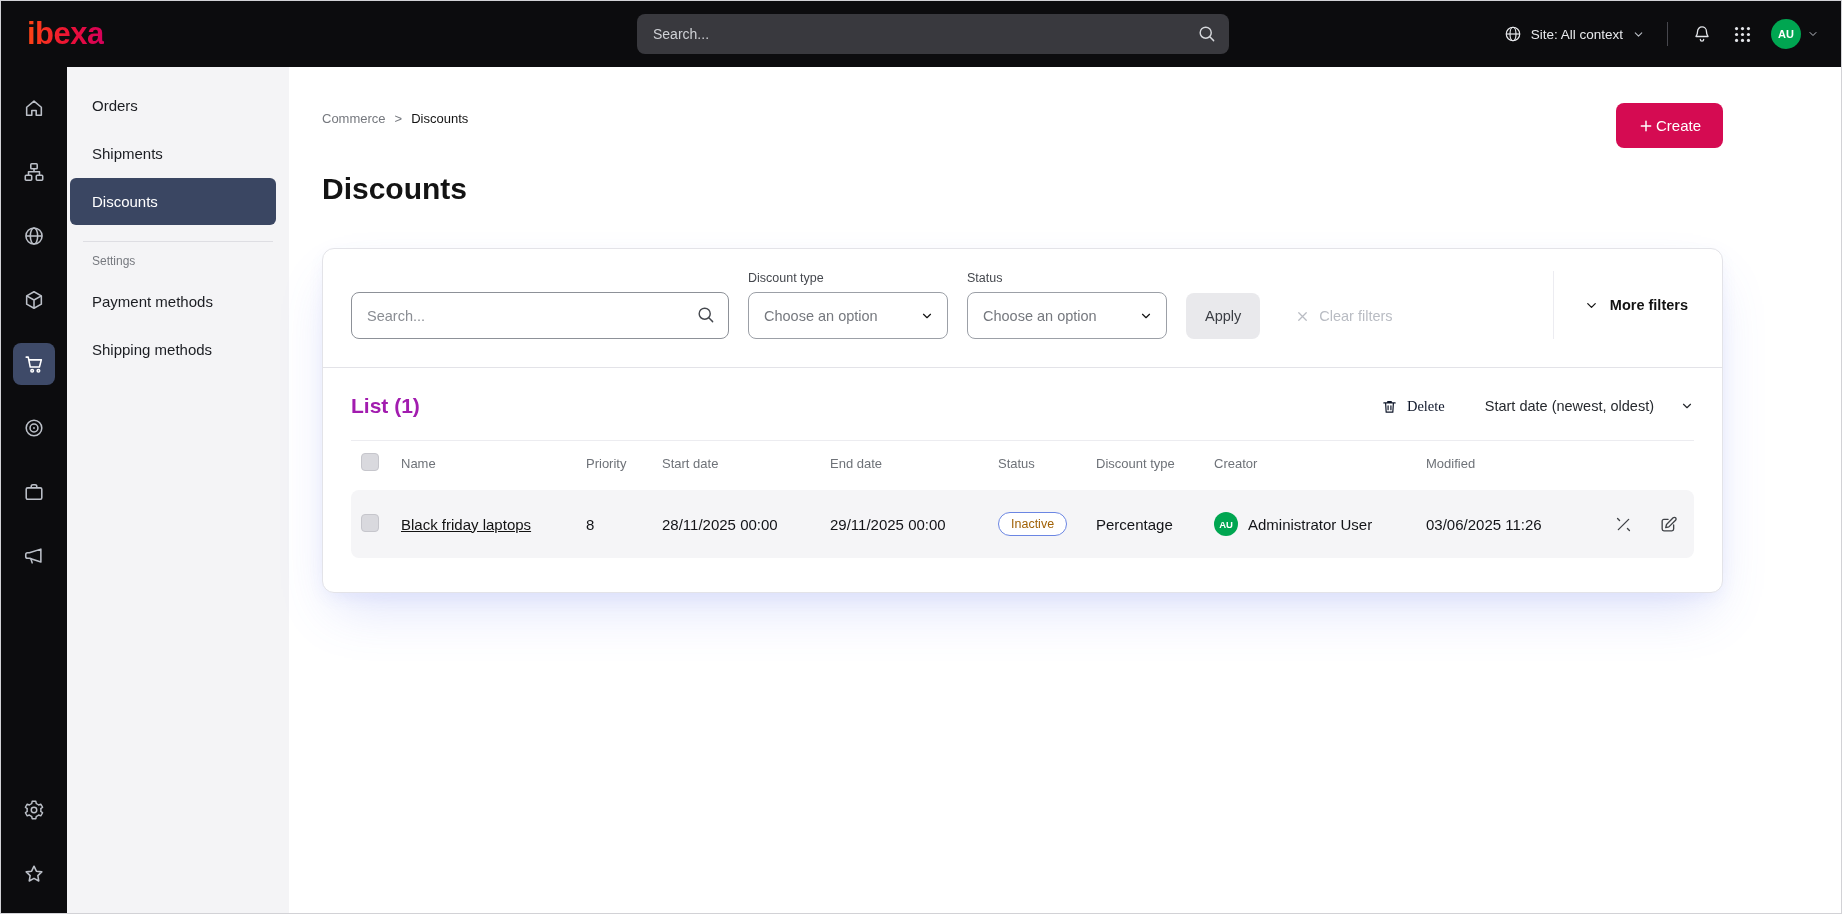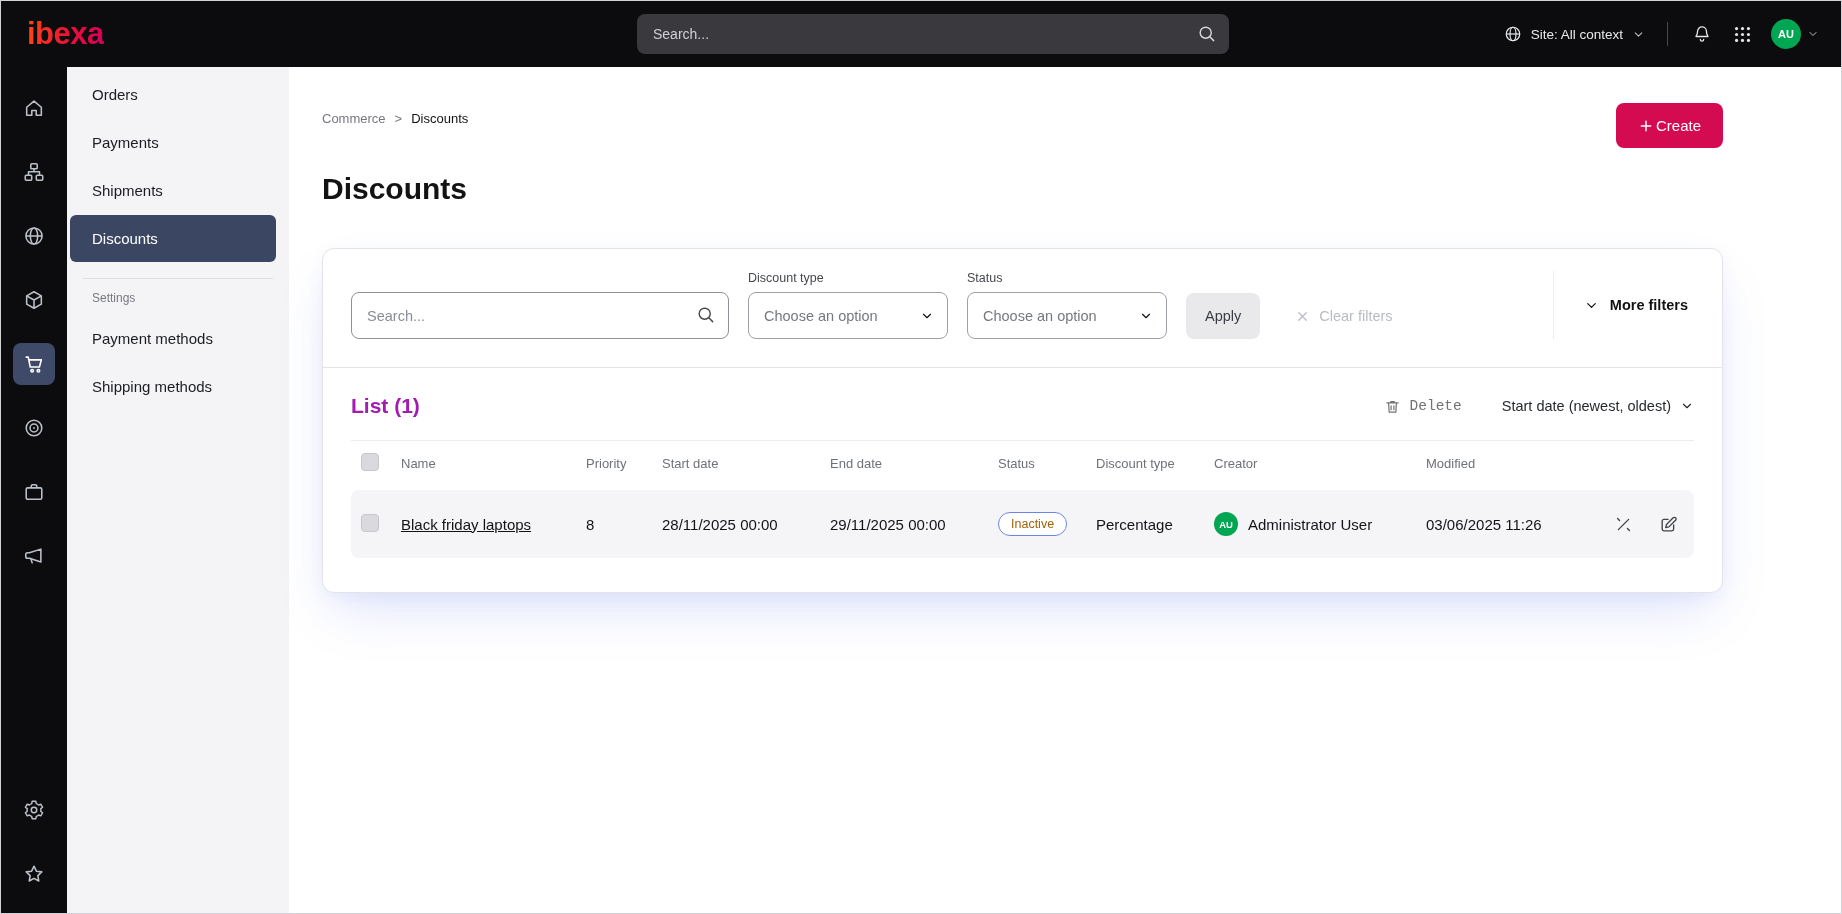--- a/index.html
+++ b/index.html
@@ -22,21 +22,21 @@
   .user-menu { display:flex; align-items:center; gap:6px; cursor:pointer; }
   .avatar { width:30px; height:30px; border-radius:50%; background:#00a651; color:#fff; font-size:11px; font-weight:700; display:grid; place-items:center; }
 
   
   .main-row { flex:1; display:flex; min-height:0; }
   .icon-rail { width:66px; flex:none; background:#0c0c0e; display:flex; flex-direction:column; align-items:center; padding:20px 0 18px; gap:22px; }
   .rail-btn { width:42px; height:42px; border-radius:8px; display:grid; place-items:center; color:#bcc0c8; cursor:pointer; flex:none; }
   .rail-btn.active { background:#3e4a68; color:#fff; }
   .rail-spacer { flex:1; }
 
-  .sidebar { width:222px; flex:none; background:#f4f4f6; padding-top:4px; }
+  .sidebar { width:222px; flex:none; background:#f4f4f6; padding-top:15px; }
   .side-item { height:47px; margin:0 13px 1px 3px; border-radius:6px; display:flex; align-items:center; padding-left:22px; font-size:15px; color:#1b1d22; cursor:pointer; }
   .side-item.active { background:#3a4662; color:#fff; }
   .side-sep { height:1px; background:#dedee3; margin:16px 16px 12px; }
   .side-label { font-size:12px; color:#76797f; padding-left:25px; margin-bottom:10px; }
 
   
   .content { flex:1; min-width:0; background:#fff; padding:36px 118px 0 33px; }
   .content-head { display:flex; align-items:flex-start; }
   .breadcrumb { display:flex; align-items:center; gap:9px; font-size:13px; color:#75787e; padding-top:8px; }
   .breadcrumb .crumb { cursor:pointer; }
@@ -59,22 +59,22 @@
   .dropdown .chev { margin-left:auto; color:#131313; }
   .apply-btn { height:46px; border:none; border-radius:8px; background:#e9e9ec; color:#3a3d43; font-size:14.5px; padding:0 19px; font-family:inherit; cursor:pointer; }
   .clear-btn { height:46px; display:flex; align-items:center; gap:9px; color:#b9bcc3; font-size:14.5px; margin-left:10px; background:none; border:none; font-family:inherit; cursor:default; }
   .more-filters { margin-left:auto; align-self:stretch; border-left:1px solid #ececf1; display:flex; align-items:center; gap:11px; padding:0 34px 0 30px; font-size:14.5px; font-weight:700; color:#131313; cursor:pointer; }
 
   
   .list-section { border-top:1px solid #e3e3e8; padding:26px 28px 34px; }
   .list-head { display:flex; align-items:center; margin-bottom:22px; }
   .list-title { font-size:21px; font-weight:700; color:#a21caf; }
   .list-actions { margin-left:auto; display:flex; align-items:center; gap:34px; }
-  .delete-btn { display:flex; align-items:center; gap:9px; color:#737373; font-size:14.5px; background:none; border:none; font-family:Liberation Mono, monospace; }
-  .sort-btn { display:flex; align-items:center; gap:9px; color:#26292e; font-size:14.5px; cursor:pointer; }
+  .delete-btn { display:flex; align-items:center; gap:9px; color:#0f172a; font-size:14.5px; background:none; border:none; font-family:Liberation Serif, serif; }
+  .sort-btn { display:flex; align-items:center; gap:26px; color:#26292e; font-size:14.5px; cursor:pointer; }
 
   .grid-row { display:grid; grid-template-columns:50px 185px 76px 168px 168px 98px 118px 212px 178px 1fr; align-items:center; }
   .thead { height:46px; border-top:1px solid #ececf0; color:#6e7278; font-size:13px; }
   .trow { background:#f5f5f7; border-radius:8px; min-height:68px; font-size:15px; color:#131418; margin-top:4px; }
   .checkbox { width:18px; height:18px; border-radius:4px; background:#d9d9de; border:1px solid #c6c6cc; appearance:none; -webkit-appearance:none; margin:0 0 0 10px; cursor:pointer; }
   .name-link { color:#131313; text-decoration:underline; cursor:pointer; }
   .badge { display:inline-block; padding:4px 12px; border:1px solid #6b86e3; border-radius:20px; font-size:12.5px; color:#a16207; background:#fff; }
   .creator { display:flex; align-items:center; gap:10px; }
   .avatar-sm { width:24px; height:24px; border-radius:50%; background:#00a651; color:#fff; font-size:9.5px; font-weight:700; display:grid; place-items:center; flex:none; }
   .row-actions { display:flex; justify-content:flex-end; gap:26px; padding-right:16px; color:#3f4247; }
@@ -240,21 +240,20 @@
         <span>
           <svg width="22" height="22" viewBox="0 0 24 24" fill="none" stroke="currentColor" stroke-width="1.7" stroke-linejoin="round">
               <path d="M12 3.5l2.6 5.4 5.9.8-4.3 4.1 1 5.8-5.2-2.8-5.2 2.8 1-5.8L3.5 9.7l5.9-.8L12 3.5Z"></path>
             </svg>
         </span>
       </div>
     </nav>
 
     <nav class="sidebar">
       <div class="side-item">Orders</div>
-      <div class="side-item">Payments</div>
       <div class="side-item">Shipments</div>
       <div class="side-item active">Discounts</div>
       <div class="side-sep"></div>
       <div class="side-label">Settings</div>
       <div class="side-item">Payment methods</div>
       <div class="side-item">Shipping methods</div>
     </nav>
 
     <main class="content">
 

